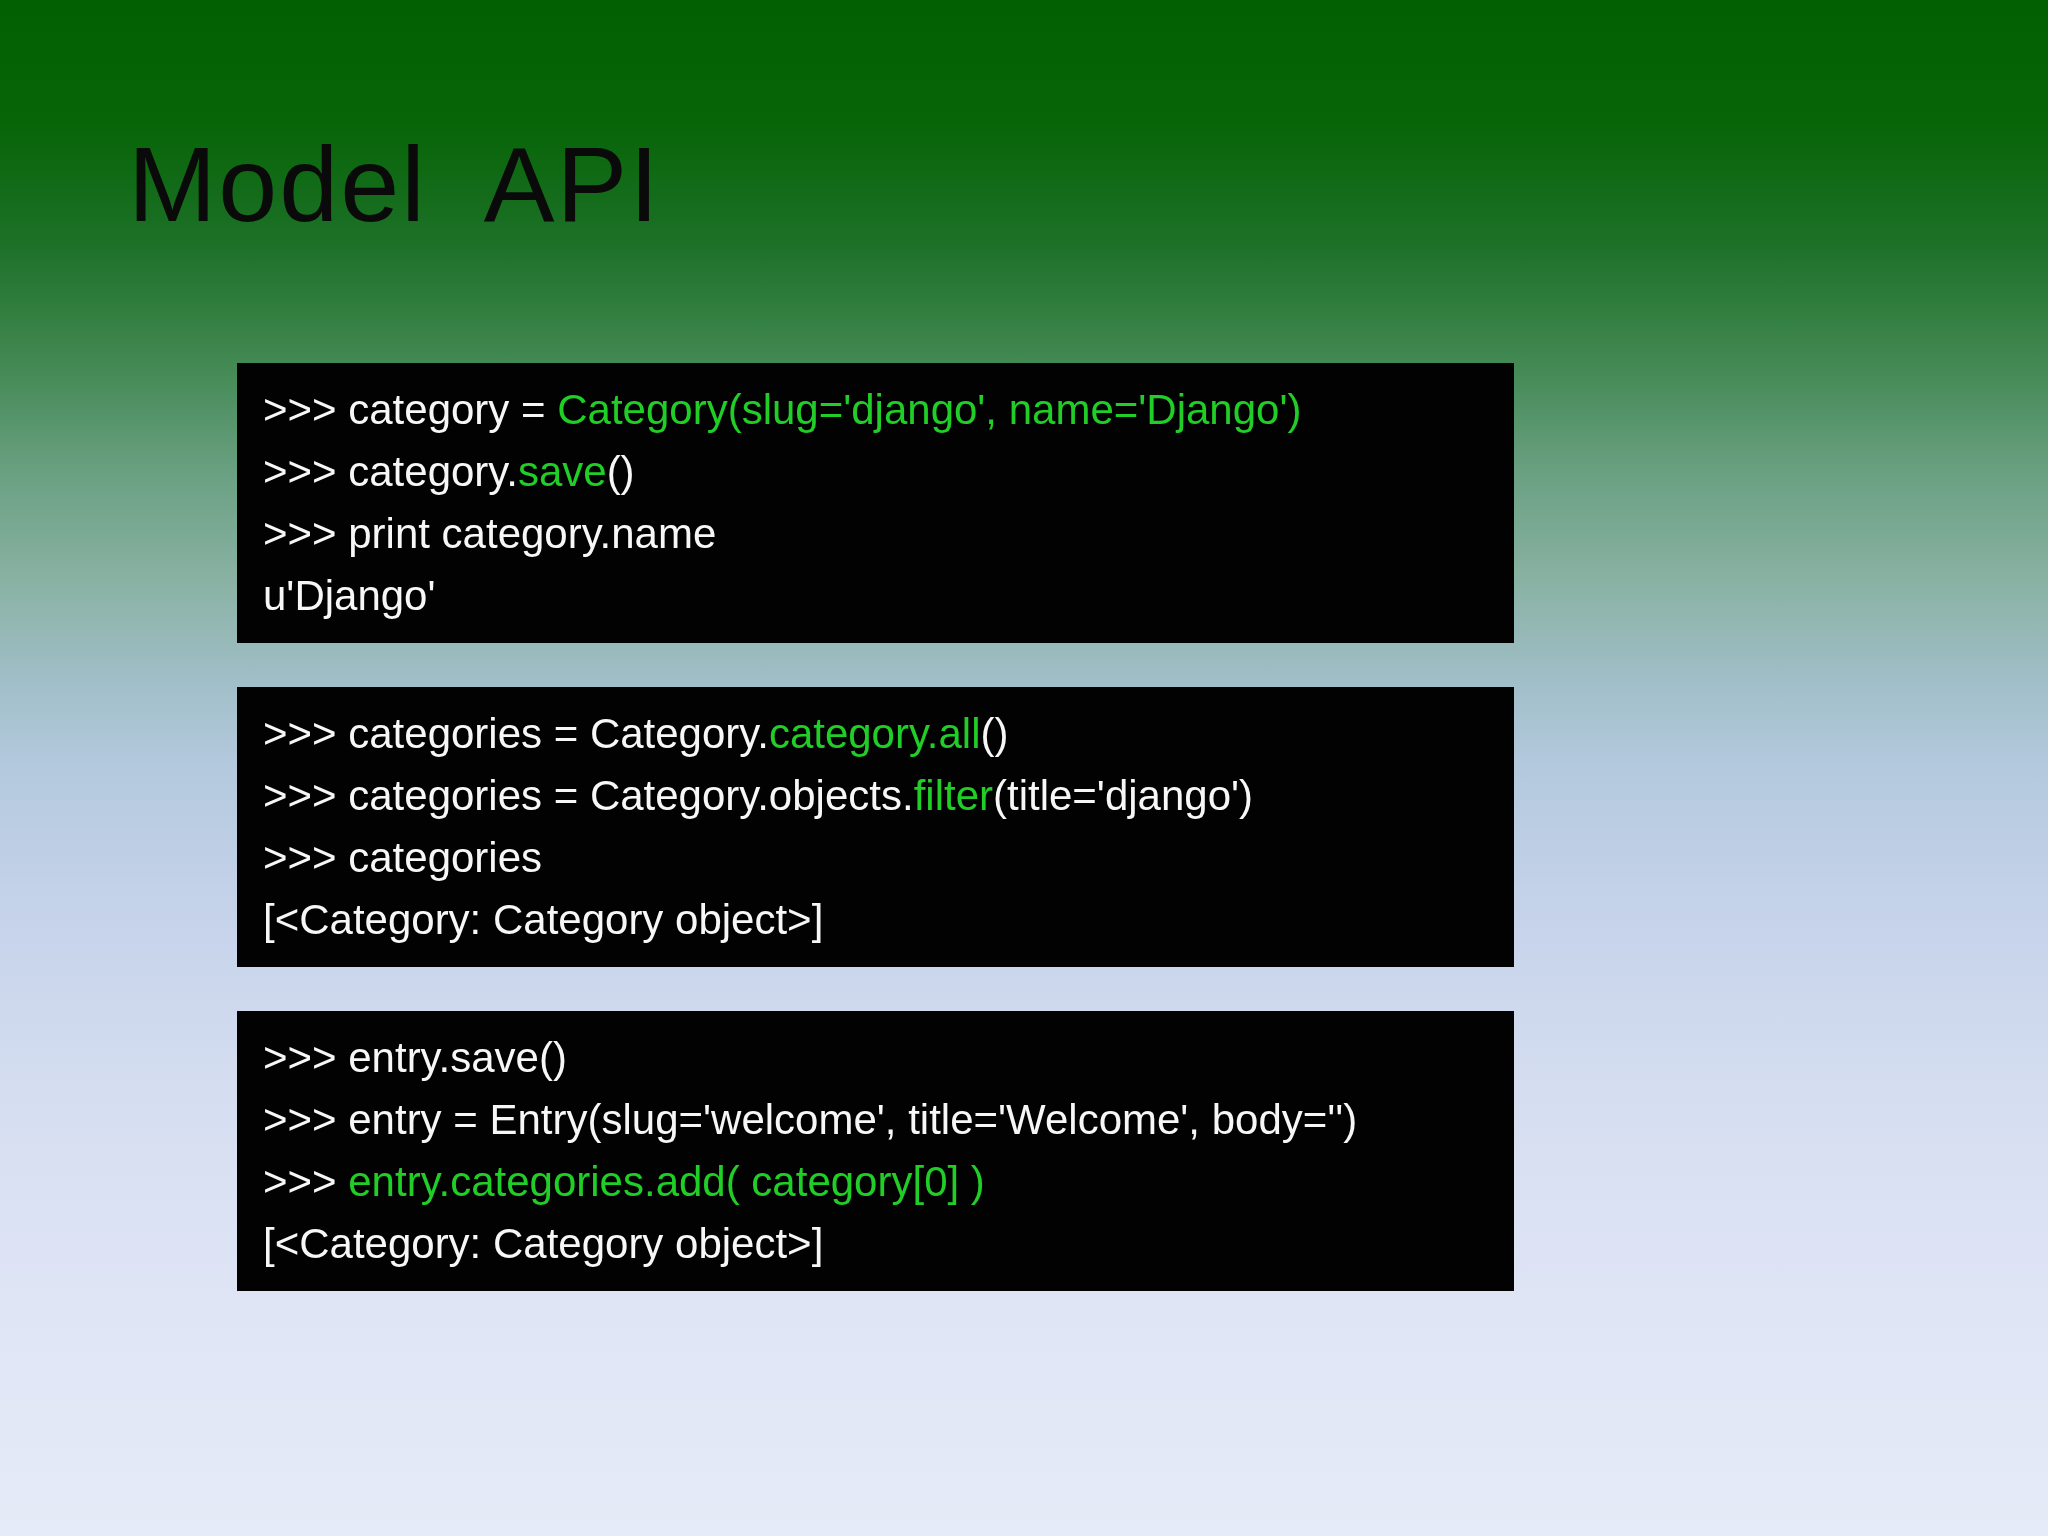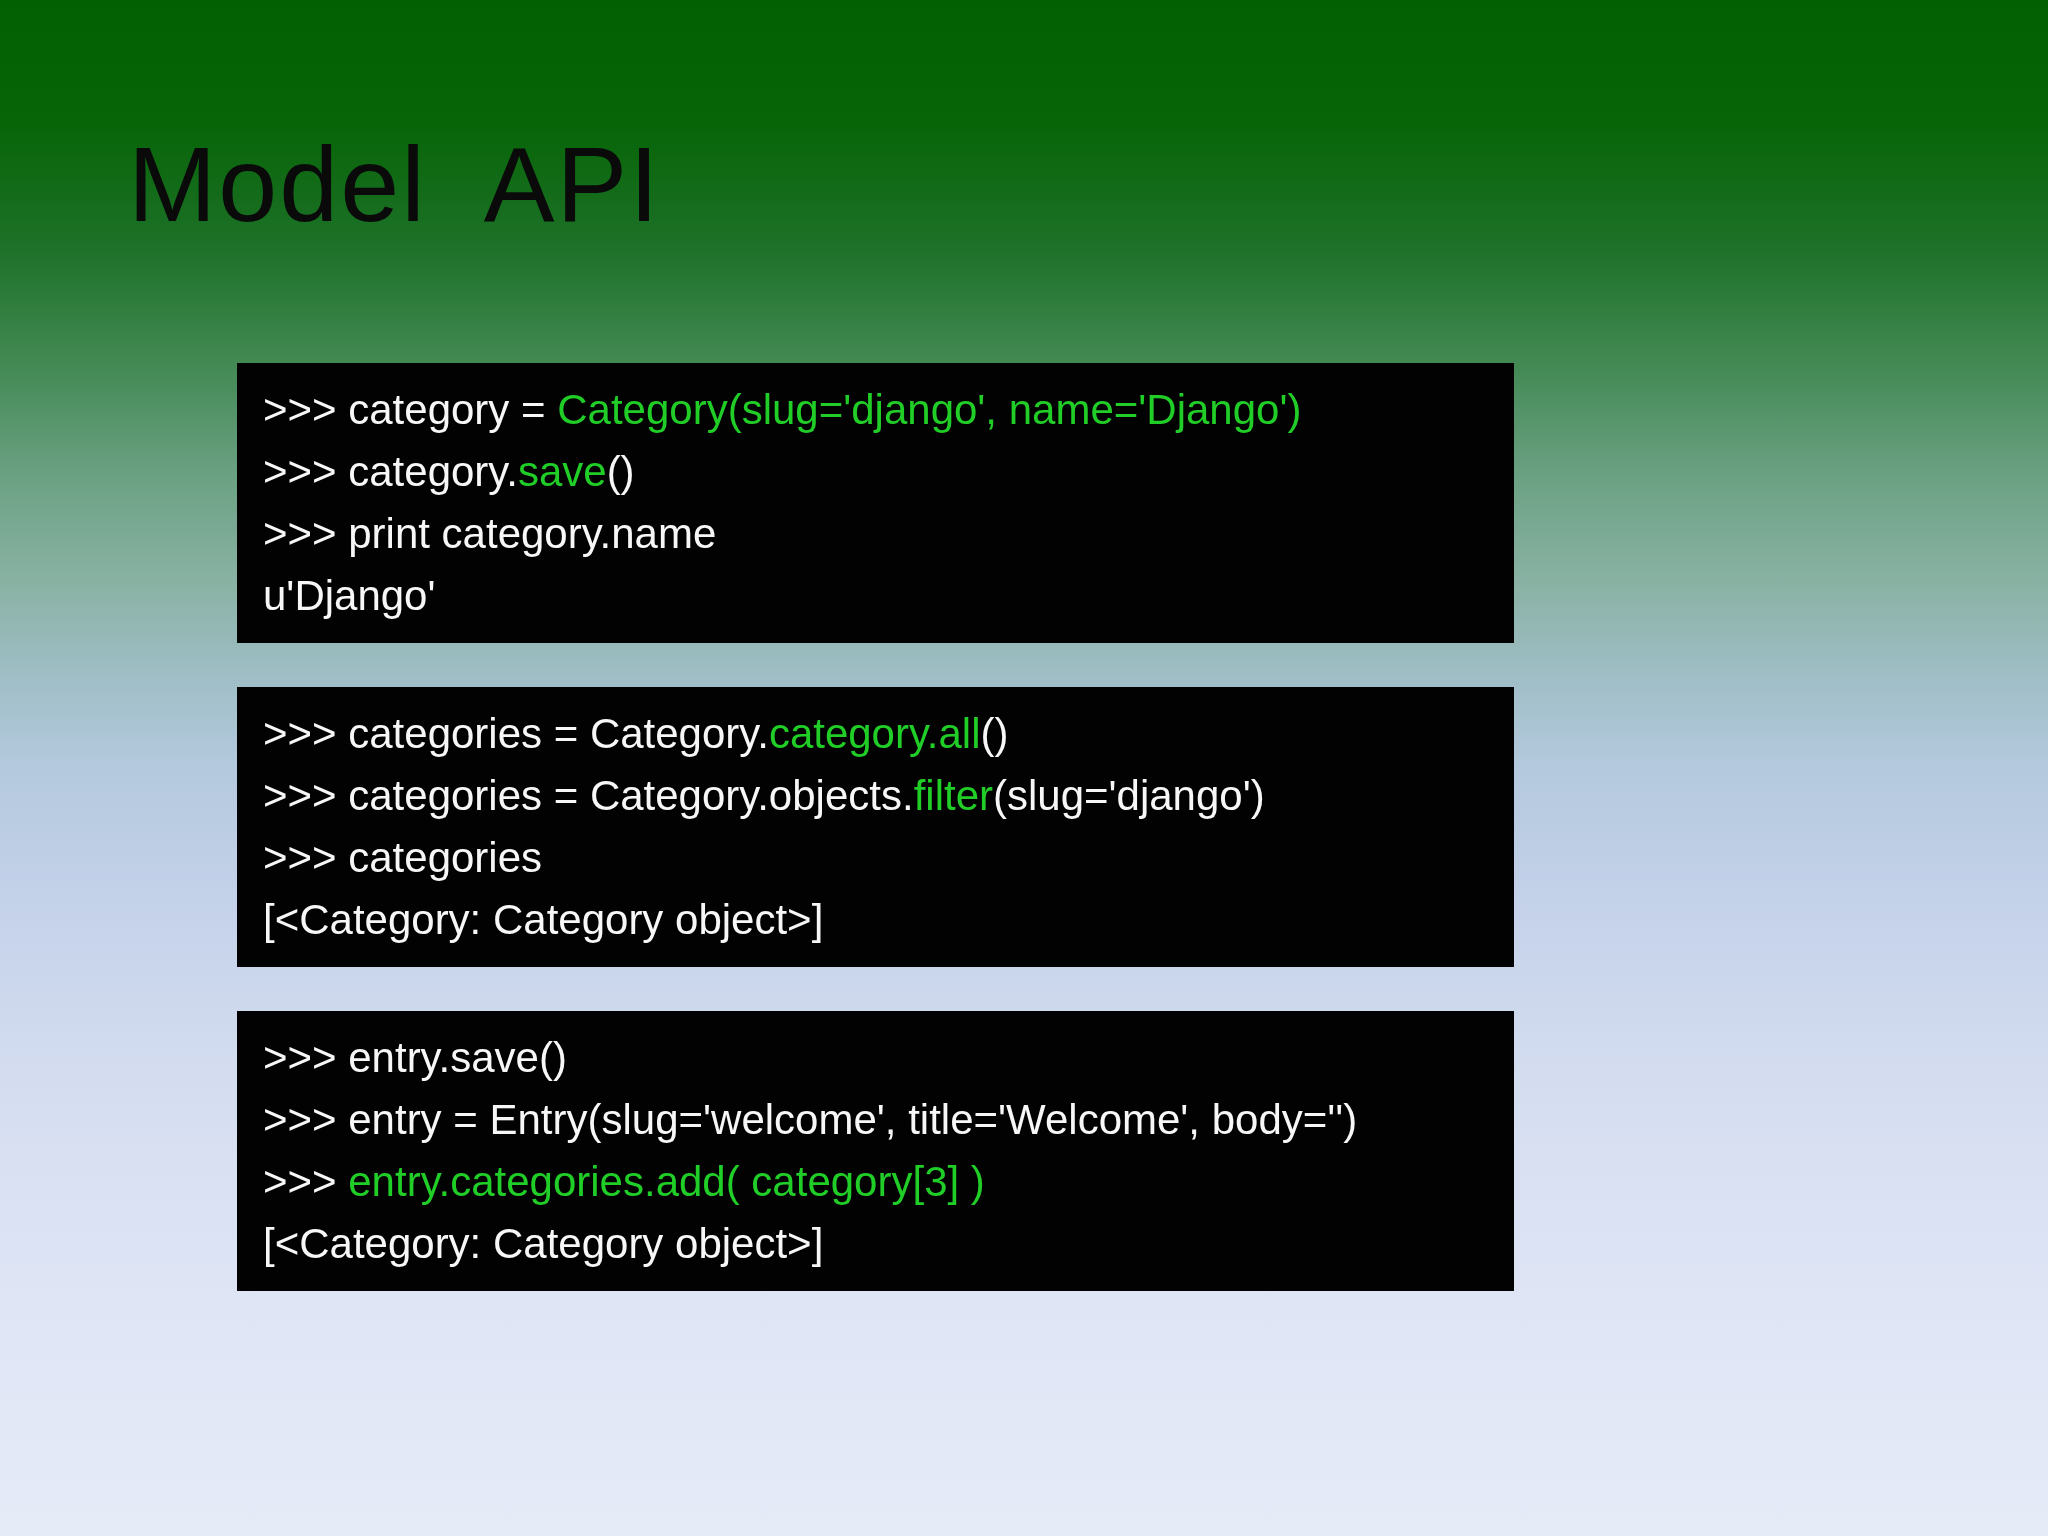--- a/index.html
+++ b/index.html
@@ -71,24 +71,24 @@
   <h1 class="title">Model  API</h1>
   <div class="blocks">
       <div class="code-block">
         <div class="code-line"><span class="seg-white">&gt;&gt;&gt; category = </span><span class="seg-green">Category(slug='django', name='Django')</span></div>
         <div class="code-line"><span class="seg-white">&gt;&gt;&gt; category.</span><span class="seg-green">save</span><span class="seg-white">()</span></div>
         <div class="code-line"><span class="seg-white">&gt;&gt;&gt; print category.name</span></div>
         <div class="code-line"><span class="seg-white">u'Django'</span></div>
       </div>
       <div class="code-block">
         <div class="code-line"><span class="seg-white">&gt;&gt;&gt; categories = Category.</span><span class="seg-green">category.all</span><span class="seg-white">()</span></div>
-        <div class="code-line"><span class="seg-white">&gt;&gt;&gt; categories = Category.objects.</span><span class="seg-green">filter</span><span class="seg-white">(slug='django')</span></div>
+        <div class="code-line"><span class="seg-white">&gt;&gt;&gt; categories = Category.objects.</span><span class="seg-green">filter</span><span class="seg-white">(title='django')</span></div>
         <div class="code-line"><span class="seg-white">&gt;&gt;&gt; categories</span></div>
         <div class="code-line"><span class="seg-white">[&lt;Category: Category object&gt;]</span></div>
       </div>
       <div class="code-block">
         <div class="code-line"><span class="seg-white">&gt;&gt;&gt; entry.save()</span></div>
         <div class="code-line"><span class="seg-white">&gt;&gt;&gt; entry = Entry(slug='welcome', title='Welcome', body='')</span></div>
-        <div class="code-line"><span class="seg-white">&gt;&gt;&gt; </span><span class="seg-green">entry.categories.add( category[3] )</span></div>
+        <div class="code-line"><span class="seg-white">&gt;&gt;&gt; </span><span class="seg-green">entry.categories.add( category[0] )</span></div>
         <div class="code-line"><span class="seg-white">[&lt;Category: Category object&gt;]</span></div>
       </div>
     </div>
 </div>
 
 </body></html>

